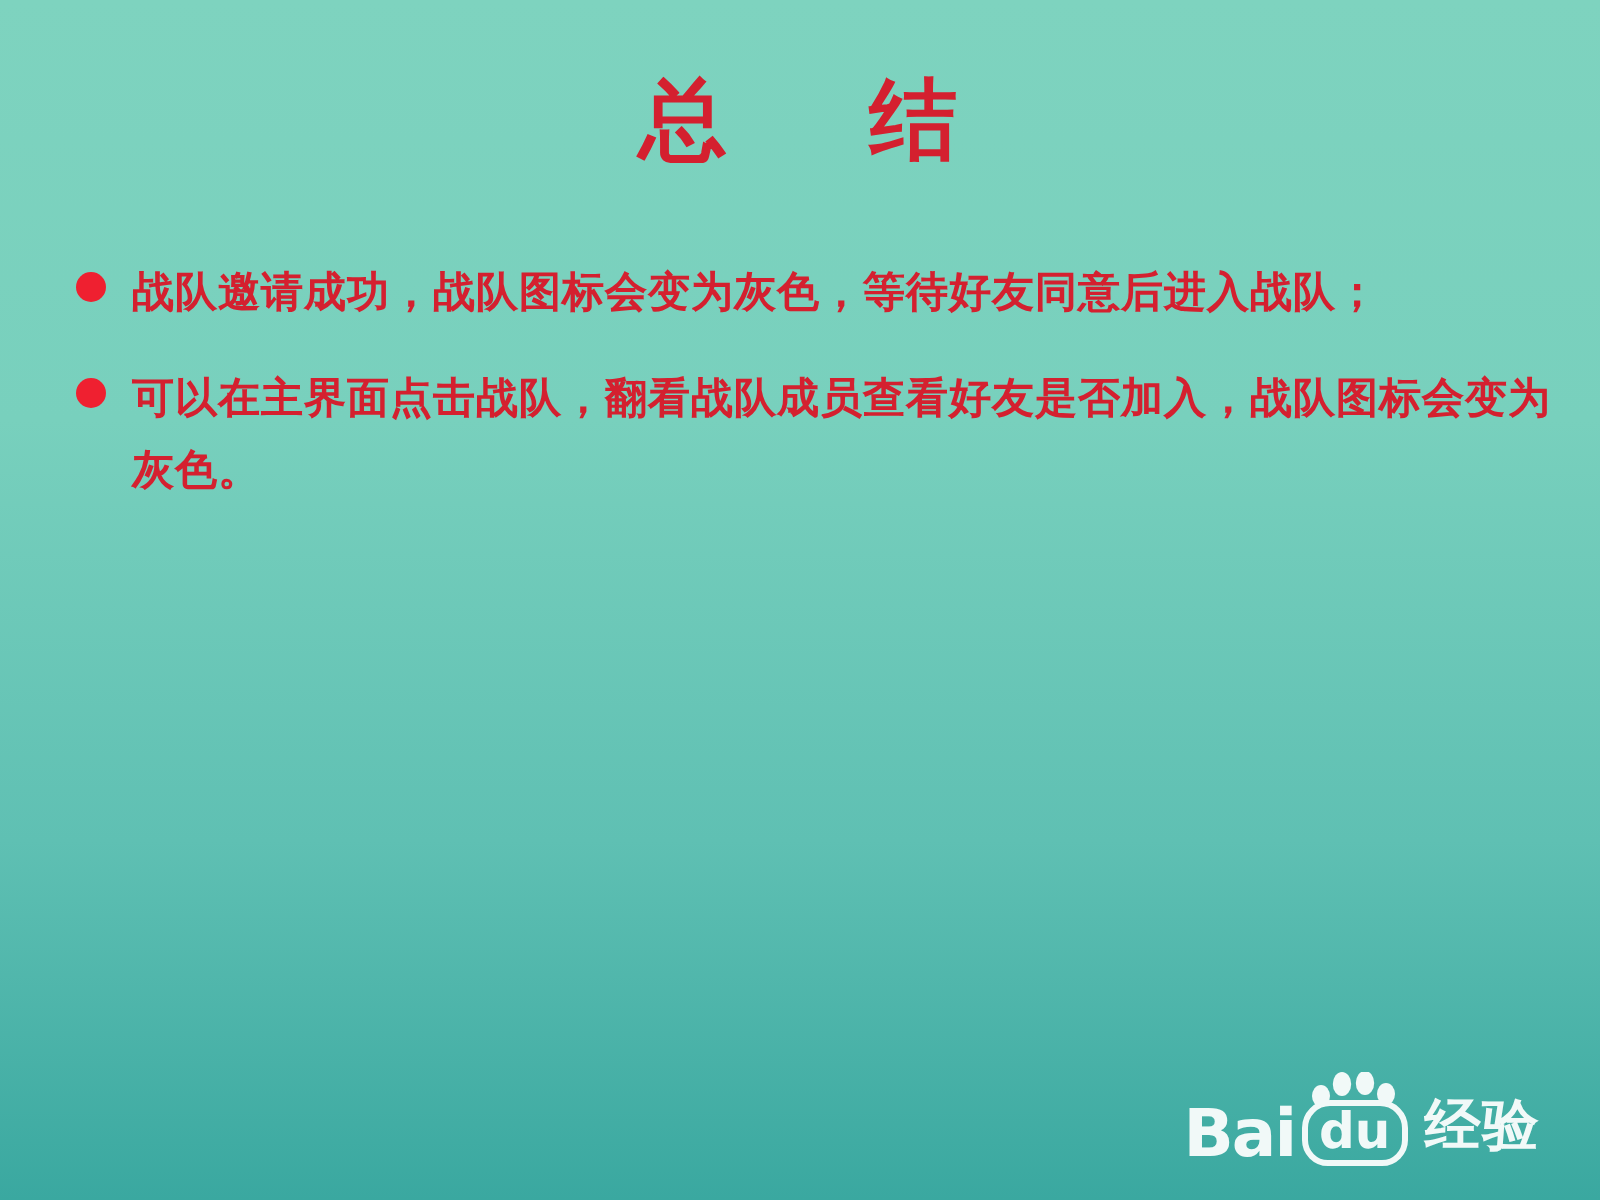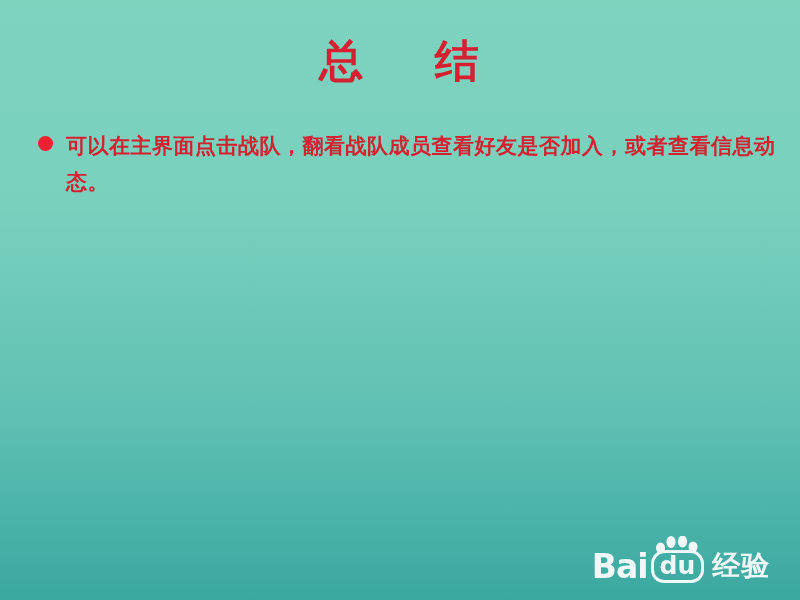--- a/index.html
+++ b/index.html
@@ -110,21 +110,21 @@
   }
   .wm-paw {
     position: absolute;
     top: -14px;
     left: 4px;
     width: 44px;
     height: 18px;
   }
   .wm-jingyan {
     color: #ffffff;
-    font-family: Liberation Serif, serif;
+    font-family: Liberation Mono, monospace;
     font-weight: bold;
     font-size: 28px;
     line-height: 30px;
     margin-left: 5px;
     letter-spacing: 1px;
   }
   #wm-url {
     color: #ffffff;
     font-family: "DejaVu Sans", "Liberation Sans", sans-serif;
     font-size: 19px;
@@ -138,24 +138,28 @@
 
 <div id="slide">
 
   <div id="title">总    结</div>
 
   <div id="bullets">
 
 
 
 
+    <div class="bullet-row">
+      <span class="bullet-dot"></span>
+      <span class="bullet-text">战队邀请成功，战队图标会变为灰色，等待好友同意后进入战队；</span>
+    </div>
 
     <div class="bullet-row">
       <span class="bullet-dot"></span>
-      <span class="bullet-text">可以在主界面点击战队，翻看战队成员查看好友是否加入，或者查看信息动态。</span>
+      <span class="bullet-text">可以在主界面点击战队，翻看战队成员查看好友是否加入，战队图标会变为灰色。</span>
     </div>
 
   </div>
 
   <div id="watermark">
     <div id="wm-logo">
       <span class="wm-bai">Bai</span>
       <span class="wm-du-wrap">
         <svg class="wm-paw" viewBox="0 0 44 18">
           <ellipse cx="5.5" cy="12" rx="4.5" ry="5.5" fill="#ffffff"></ellipse>

